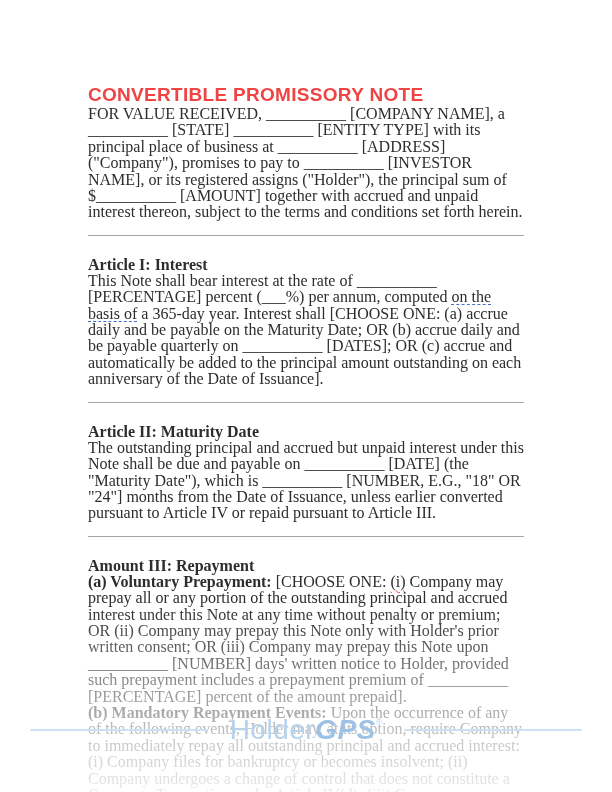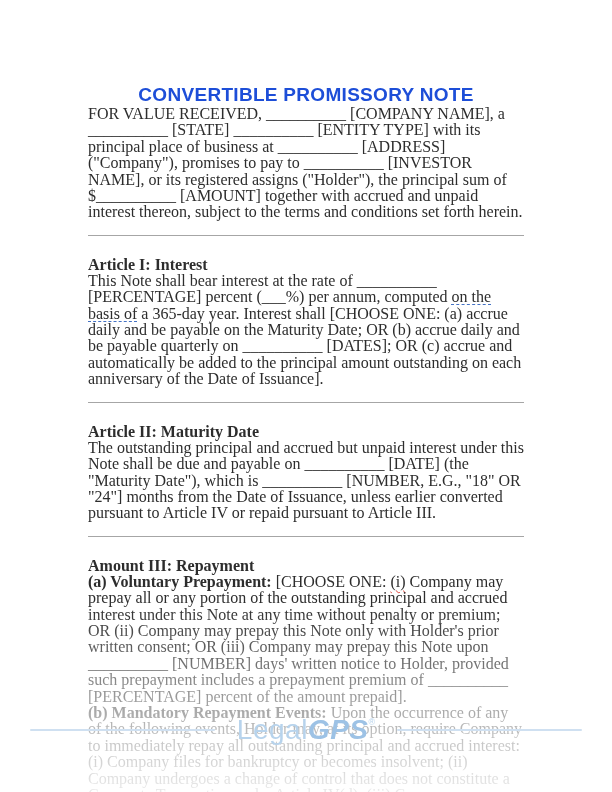--- a/index.html
+++ b/index.html
@@ -9,26 +9,25 @@
     font-family: "Liberation Serif", serif;
     color: #2d2d2d;
     position: relative;
     overflow: hidden;
   }
   .page { position: absolute; inset: 0; background: #ffffff; }
   .content { padding: 0 88px; }
 
   .doc-title {
     margin: 84px 0 0 0;
-    text-align: center;
     font-family: "Liberation Sans", sans-serif;
     font-weight: 700;
     font-size: 19px;
     letter-spacing: 0.3px;
-    color: #1d4ed8;
+    color: #ef4444;
   }
 
   .field-block { margin-top: 29px; }
   .field-line {
     font-weight: 700;
     font-size: 12px;
     line-height: 16px;
     margin: 0 0 11px 0;
   }
 
@@ -138,16 +137,16 @@
 
       <p class="body-text article-body"><span class="lead-bold">(b) Mandatory Repayment Events:</span><span> Upon the occurrence of any of the following events, Holder may, at its option, require Company to immediately repay all outstanding principal and accrued interest: (i) Company files for bankruptcy or becomes insolvent; (ii) Company undergoes a change of control that does not constitute a Corporate Transaction under Article IV(d); (iii) Company materially breaches any material term of this Note; and (iv) Company defaults under any other material agreement].</span></p>
 
       <div class="fade-overlay"></div>
     </div>
 
   </div>
 
   <div class="footer">
     <div class="footer-line"></div>
-    <div class="brand"><span class="brand-light">Legal</span><span class="brand-bold">GPS</span><span class="brand-reg">®</span></div>
+    <div class="brand"><span class="brand-light">Holder</span><span class="brand-bold">GPS</span><span class="brand-reg">®</span></div>
     <div class="footer-line"></div>
   </div>
 </div>
 
 </body></html>

